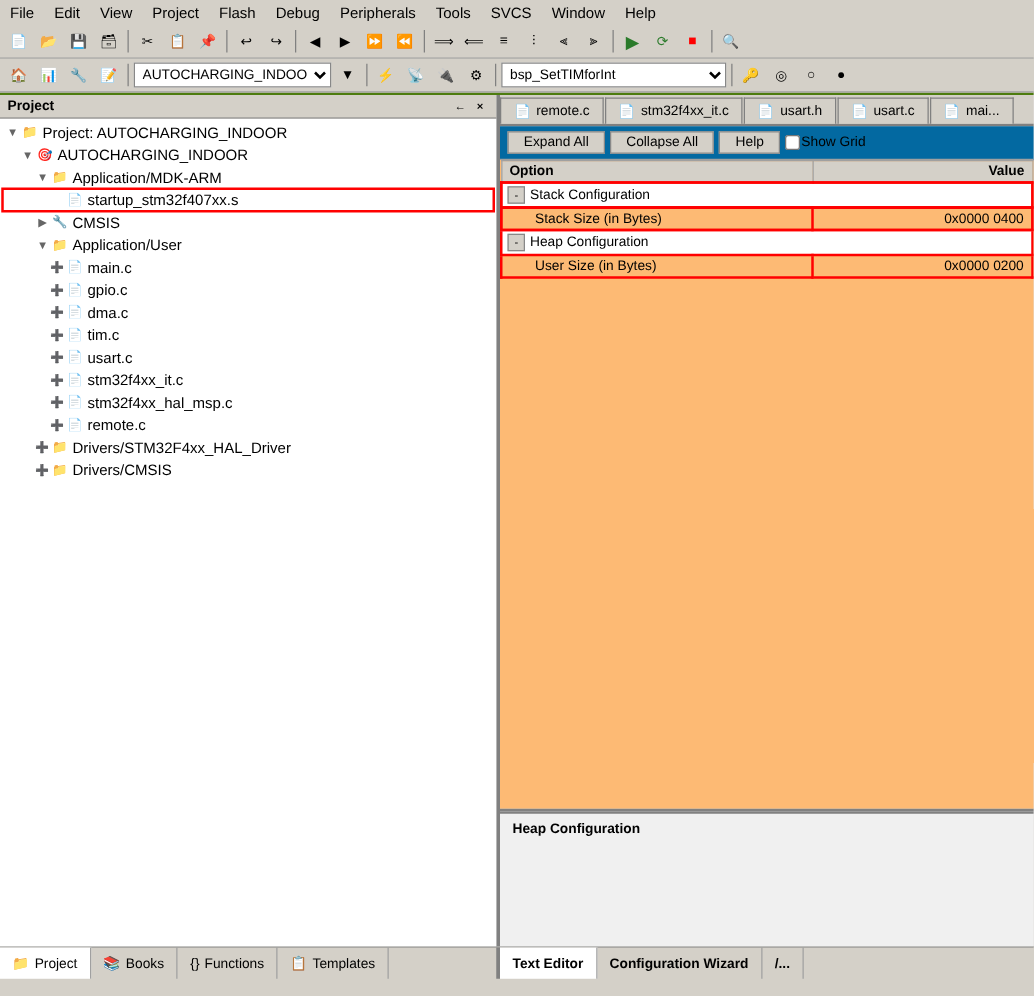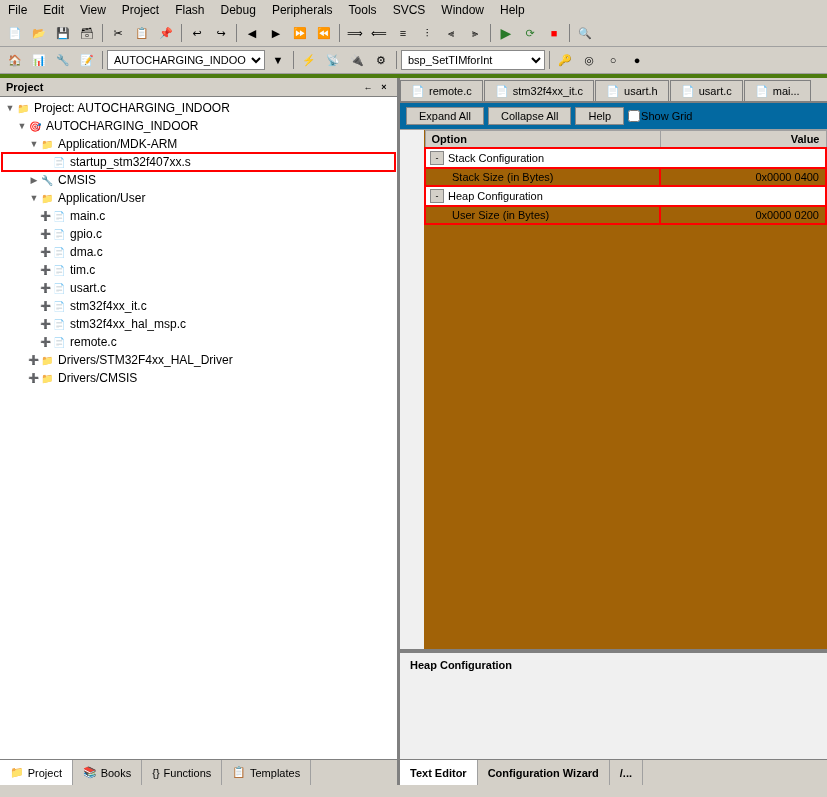--- a/index.html
+++ b/index.html
@@ -1,19 +1,19 @@
 <!DOCTYPE html>
 <html><head>
   <meta charset="utf-8">
   <style>
     * { box-sizing: border-box; margin: 0; padding: 0; }
     body { font-family: 'Segoe UI', Tahoma, Geneva, Verdana, sans-serif; font-size: 12px; background: #d4d0c8; width: 827px; height: 797px; overflow: hidden; }
 
     
-    .toolbar-area { background: #d4d0c8; border-bottom: 4px solid #4d7c0f; }
+    .toolbar-area { background: #d4d0c8; border-bottom: 2px solid #4d7c0f; }
     .menu-bar { display: flex; align-items: center; padding: 2px 4px; gap: 8px; background: #d4d0c8; }
     .menu-item { font-size: 12px; cursor: pointer; padding: 1px 4px; }
 
     .toolbar-row { display: flex; align-items: center; padding: 2px 4px; gap: 2px; background: #d4d0c8; border-bottom: 1px solid #a0a0a0; }
     .tb-btn { width: 22px; height: 22px; display: flex; align-items: center; justify-content: center; background: #d4d0c8; border: 1px solid transparent; cursor: pointer; font-size: 11px; }
     .tb-separator { width: 1px; height: 18px; background: #808080; margin: 0 2px; }
 
     .toolbar-row2 { display: flex; align-items: center; padding: 2px 4px; gap: 2px; background: #d4d0c8; border-bottom: 1px solid #a0a0a0; }
 
     
@@ -41,21 +41,21 @@
     .tab { display: flex; align-items: center; padding: 3px 10px; background: #d4d0c8; border: 1px solid #808080; border-bottom: none; margin-right: 1px; cursor: pointer; font-size: 11px; gap: 4px; }
     .tab-file-icon { width: 14px; height: 14px; display: flex; align-items: center; justify-content: center; }
 
     
     .config-toolbar { display: flex; align-items: center; gap: 4px; padding: 4px 6px; background: #0369a1; border-bottom: 1px solid #a0a0a0; }
     .config-btn { padding: 2px 12px; background: #d4d0c8; border: 1px solid #888; cursor: pointer; font-size: 11px; }
     .show-grid-label { font-size: 11px; display: flex; align-items: center; gap: 1px; }
     .show-grid-cb { width: 12px; height: 12px; }
 
     
-    .config-table-area { flex: 1; overflow-y: auto; background: #a16207; margin-left: 24px; }
+    .config-table-area { flex: 1; overflow-y: auto; background: #fdba74; }
     .config-table { width: 100%; border-collapse: collapse; }
     .config-table th { background: #d4d0c8; border: 1px solid #a0a0a0; padding: 2px 6px; text-align: left; font-size: 11px; font-weight: bold; }
     .config-table td { border: 1px solid #d0d0d0; padding: 2px 6px; font-size: 11px; }
     .config-section-row { background: white; }
     .config-section-row td { font-weight: normal; padding: 2px 4px; }
     .section-header { display: flex; align-items: center; gap: 4px; font-size: 11px; }
     .section-expander { width: 14px; height: 14px; display: inline-flex; align-items: center; justify-content: center; border: 1px solid #888; background: #d4d0c8; font-size: 9px; cursor: pointer; }
     .value-cell { text-align: right; padding-right: 8px; }
     .description-title { font-weight: bold; font-size: 11px; margin-bottom: 4px; }
     .description-content { font-size: 11px; color: #333; }
@@ -137,21 +137,21 @@
     <select class="toolbar-combo">
       <option>AUTOCHARGING_INDOO</option>
     </select>
     <div class="tb-btn">▼</div>
     <div class="tb-separator"></div>
     <div class="tb-btn" style="color:red;">⚡</div>
     <div class="tb-btn">📡</div>
     <div class="tb-btn">🔌</div>
     <div class="tb-btn">⚙</div>
     <div class="tb-separator"></div>
-    <select class="toolbar-combo" style="width:144px;">
+    <select class="toolbar-combo" style="width:180px;">
       <option>bsp_SetTIMforInt</option>
     </select>
     <div class="tb-separator"></div>
     <div class="tb-btn">🔑</div>
     <div class="tb-btn">◎</div>
     <div class="tb-btn">○</div>
     <div class="tb-btn">●</div>
   </div>
 </div>
 

